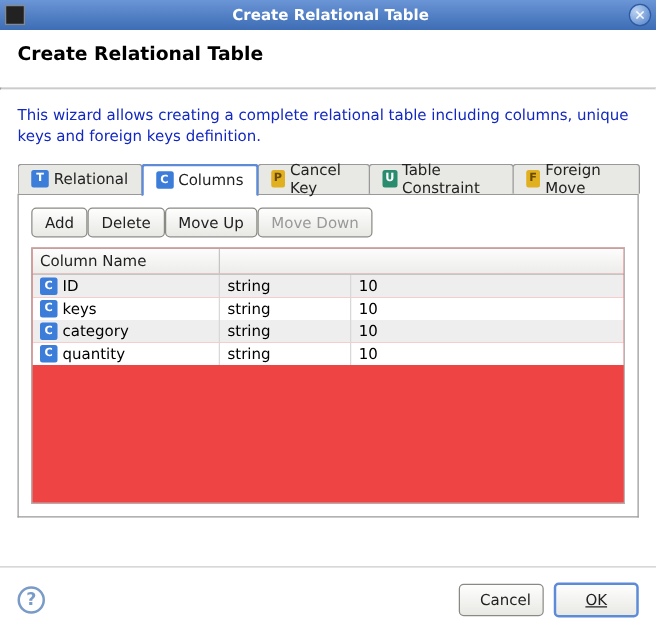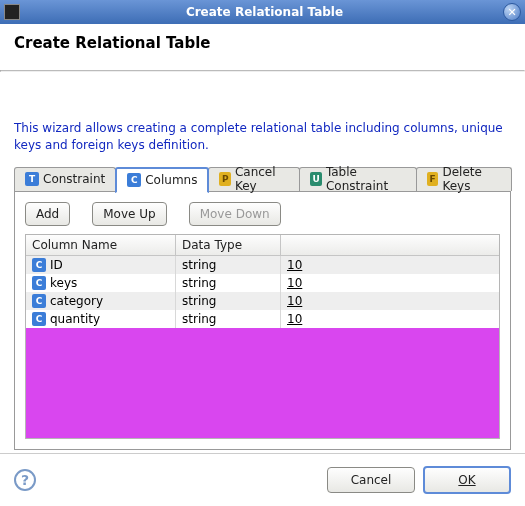--- a/index.html
+++ b/index.html
@@ -5,51 +5,51 @@
 * { box-sizing: border-box; margin: 0; padding: 0; font-family: "DejaVu Sans", "Liberation Sans", Arial, sans-serif; }
 body { background: #fff; width: 525px; height: 506px; overflow: hidden; }
 .titlebar { height: 24px; background: linear-gradient(to bottom, #6a95d6 0%, #3d6db5 100%); display: flex; align-items: center; padding: 0 4px; color: #fff; font-size: 12px; font-weight: bold; }
 .titlebar .sys-icon { width: 16px; height: 16px; background: #222; border: 1px solid #888; margin-right: 6px; }
 .titlebar .title { flex: 1; text-align: center; }
 .titlebar .close-btn { width: 18px; height: 18px; border-radius: 50%; background: radial-gradient(circle at 30% 30%, #bcd4f3, #4f7ec8); border: 1px solid #2d5aa0; display: flex; align-items: center; justify-content: center; font-size: 11px; cursor: pointer; }
 .header { padding: 10px 14px 14px 14px; background: #fff; }
 .header h1 { font-size: 15px; font-weight: bold; color: #000; margin-bottom: 4px; }
 .header .subtitle { font-size: 12px; color: #333; }
 .divider { border-top: 1px solid #bbb; margin: 0; }
-.content { padding: 12px 14px 0 14px; margin-top: 36px; }
+.content { padding: 12px 14px 0 14px; }
 .wizard-desc { font-size: 12px; color: #1228c0; line-height: 1.4; margin-bottom: 12px; }
 .tabs { display: flex; border-bottom: 1px solid #999; height: 26px; }
 .tab { display: flex; align-items: center; gap: 4px; padding: 0 10px; font-size: 12px; color: #222; background: #e8e8e4; border: 1px solid #999; border-bottom: none; margin-right: -1px; cursor: pointer; border-radius: 3px 3px 0 0; position: relative; top: 1px; height: 24px; }
 .tab.active { background: #fff; border: 2px solid #5e8bd8; border-bottom: 1px solid #fff; height: 26px; top: 1px; z-index: 2; }
 .tab-icon { width: 14px; height: 14px; display: inline-flex; align-items: center; justify-content: center; font-size: 9px; font-weight: bold; color: #fff; border-radius: 2px; }
 .icon-t { background: #3b7dd8; }
 .icon-c { background: #3b7dd8; }
 .icon-p { background: #e0b020; color: #6b4a00; }
 .icon-u { background: #2a8c6e; }
 .icon-f { background: #e0b020; color: #6b4a00; }
 .tab-panel { border: 1px solid #999; border-top: none; padding: 10px; background: #fff; }
-.btn-row { display: flex; gap: 22px; margin-bottom: 8px; }
+.btn-row { display: flex; gap: 0; margin-bottom: 8px; }
 .btn { padding: 4px 10px; font-size: 12px; background: linear-gradient(to bottom, #fefefe, #e8e8e4); border: 1px solid #8a8a85; border-radius: 4px; cursor: pointer; color: #222; }
 .btn.disabled { color: #999; cursor: default; }
-.table { border: 1px solid #b5b5b5; background: #d946ef; height: 205px; overflow: hidden; }
+.table { border: 1px solid #b5b5b5; background: #ef4444; height: 205px; overflow: hidden; }
 .thead { display: flex; background: linear-gradient(to bottom, #fdfdfd, #ececea); border-bottom: 1px solid #c5c5c5; }
 .th { font-size: 12px; padding: 3px 6px; border-right: 1px solid #c5c5c5; color: #222; font-weight: normal; }
 .col-name { width: 150px; }
 .col-type { width: 105px; }
 .col-len { flex: 1; border-right: none; }
 .tr { display: flex; font-size: 12px; }
 .tr:nth-child(odd) { background: #eeeeee; }
 .tr:nth-child(even) { background: #fff; }
 .td { padding: 2px 6px; border-right: 1px solid #d8d8d8; display: flex; align-items: center; gap: 4px; }
-.td.col-len { border-right: none; text-decoration: underline; }
+.td.col-len { border-right: none; }
 .col-icon { width: 14px; height: 14px; background: #3b7dd8; color: #fff; font-size: 9px; font-weight: bold; display: inline-flex; align-items: center; justify-content: center; border-radius: 2px; }
 .footer { position: absolute; bottom: 0; left: 0; right: 0; padding: 12px 14px; display: flex; align-items: center; border-top: 1px solid #ccc; background: #fff; }
 .help-icon { width: 22px; height: 22px; border: 2px solid #7a9ac7; border-radius: 50%; display: flex; align-items: center; justify-content: center; color: #7a9ac7; font-size: 14px; font-weight: bold; cursor: pointer; }
 .footer .spacer { flex: 1; }
-.footer .btn { padding: 5px 16px; width: 88px; text-align: center; }
+.footer .btn { padding: 5px 16px; width: 68px; text-align: center; }
 .footer .btn.primary { border: 2px solid #5e8bd8; text-decoration: underline; }
 </style>
 </head>
 <body>
 
 <div class="titlebar">
   <div class="sys-icon"></div>
   <div class="title">Create Relational Table</div>
   <div class="close-btn">✕</div>
 </div>
@@ -58,51 +58,51 @@
   <h1>Create Relational Table</h1>
 </div>
 <hr class="divider">
 
 <div class="content">
   <p class="wizard-desc">This wizard allows creating a complete relational table including columns, unique keys and foreign keys definition.</p>
 
   <div class="tabs">
     <div class="tab">
       <span class="tab-icon icon-t">T</span>
-      <span>Constraint</span>
+      <span>Relational</span>
     </div>
     <div class="tab active">
       <span class="tab-icon icon-c">C</span>
       <span>Columns</span>
     </div>
     <div class="tab">
       <span class="tab-icon icon-p">P</span>
       <span>Cancel Key</span>
     </div>
     <div class="tab">
       <span class="tab-icon icon-u">U</span>
       <span>Table Constraint</span>
     </div>
     <div class="tab">
       <span class="tab-icon icon-f">F</span>
-      <span>Delete Keys</span>
+      <span>Foreign Move</span>
     </div>
   </div>
 
   <div class="tab-panel">
     <div class="btn-row">
       <button class="btn">Add</button>
+      <button class="btn">Delete</button>
       <button class="btn">Move Up</button>
       <button class="btn disabled">Move Down</button>
     </div>
 
     <div class="table">
       <div class="thead">
         <div class="th col-name">Column Name</div>
-        <div class="th col-type">Data Type</div>
       </div>
       <div class="tbody" id="tbody">
           <div class="tr">
             <div class="td col-name">
               <span class="col-icon">C</span>
               <span>ID</span>
             </div>
             <div class="td col-type">string</div>
             <div class="td col-len">10</div>
           </div>

